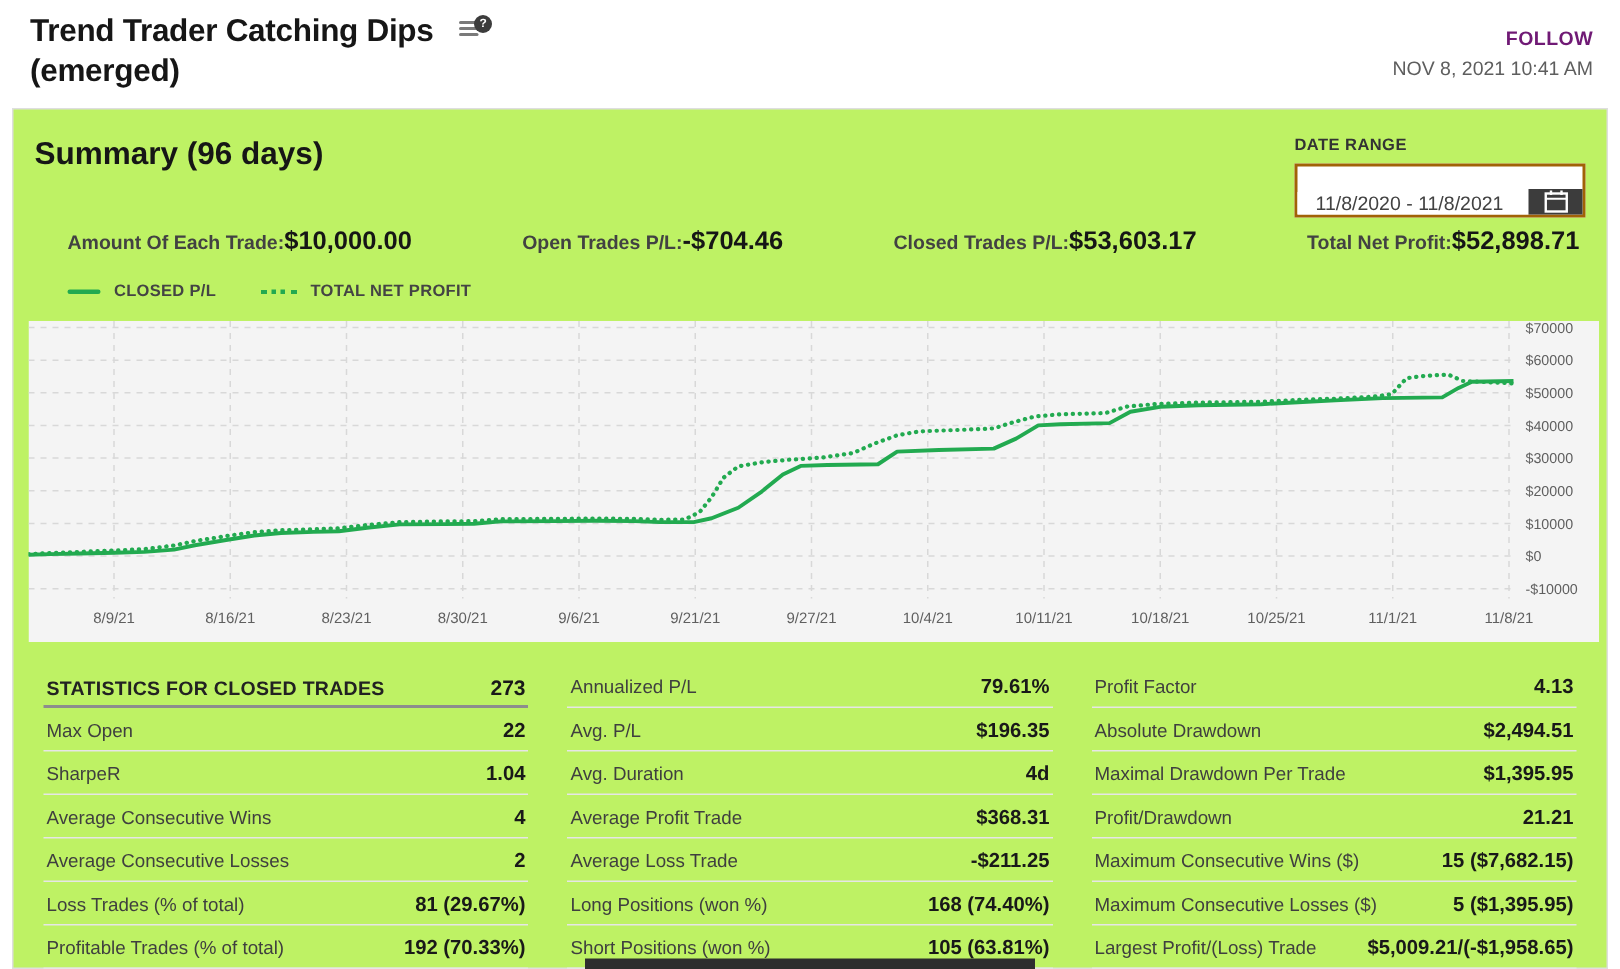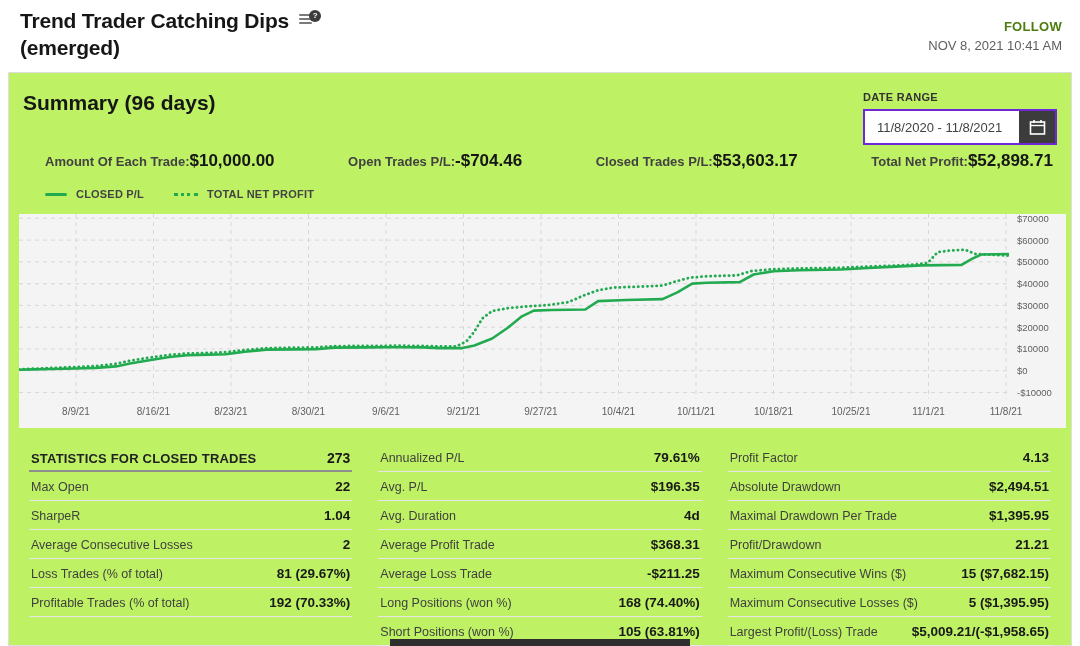--- a/index.html
+++ b/index.html
@@ -6,44 +6,44 @@
   html,body { width:1080px; height:646px; }
   body {
     font-family: "Liberation Sans", sans-serif;
     background:#ffffff; color:#1d1d1d;
     position:relative; overflow:hidden;
   }
 
   
   header { display:flex; justify-content:space-between; padding:8px 12px 0 20px; }
   h1 { font-size:21px; font-weight:700; color:#161616; line-height:1.28; letter-spacing:-0.2px; }
-  .t-line1 { display:flex; align-items:flex-start; gap:10px; }
+  .t-line1 { display:flex; align-items:flex-start; gap:17px; }
   .t-line2 { display:block; }
   .describe-icon { position:relative; width:22px; height:18px; margin-top:4px; cursor:pointer; display:inline-block; }
   .describe-icon .bars { position:absolute; left:0; top:2px; width:13px; }
   .describe-icon .bars i { display:block; height:2px; background:#7a7a7a; margin-bottom:2px; border-radius:1px; }
   .describe-icon .badge {
     position:absolute; right:0; top:-2px; width:12px; height:12px; border-radius:50%;
     background:#3c3c3c; color:#fff; font-size:8px; font-weight:700;
     display:flex; align-items:center; justify-content:center;
   }
   .header-right { text-align:right; padding-top:9px; padding-right:6px; }
-  .follow { color:#4d7c0f; font-weight:700; font-size:13px; letter-spacing:0.3px; text-decoration:none; cursor:pointer; display:inline-block; }
+  .follow { color:#701a75; font-weight:700; font-size:13px; letter-spacing:0.3px; text-decoration:none; cursor:pointer; display:inline-block; }
   .timestamp { color:#5e5e5e; font-size:13px; margin-top:3px; }
 
   
   .panel {
     position:absolute; left:8px; top:72px; width:1064px; height:574px;
     border:1px solid #dedede; background:#bef264;
   }
   .summary-title { position:absolute; left:14px; top:18px; font-size:21px; font-weight:700; color:#161616; }
 
   .date-range { position:absolute; right:14px; top:18px; width:194px; }
   .dr-label { font-size:11px; font-weight:700; color:#333; letter-spacing:0.3px; margin-bottom:6px; }
-  .dr-box { display:flex; height:36px; border:2px solid #6d28d9; background:#fff; }
+  .dr-box { display:flex; height:36px; border:2px solid #a16207; background:#fff;align-items:flex-end; }
   .dr-input {
     flex:1; border:none; outline:none; min-width:0;
     font-family:"Liberation Sans", sans-serif; font-size:13px; color:#424242;
     padding-left:12px; background:#fff;
   }
   .dr-btn { width:36px; background:#3c3c3c; border:none; display:flex; align-items:center; justify-content:center; cursor:pointer; }
 
   .metrics-row {
     position:absolute; left:36px; right:18px; top:78px;
     display:flex; justify-content:space-between; align-items:baseline;
@@ -209,20 +209,24 @@
         </div>
         <div class="stat-row">
           <span class="s-label">Max Open</span>
           <span class="s-value">22</span>
         </div>
         <div class="stat-row">
           <span class="s-label">SharpeR</span>
           <span class="s-value">1.04</span>
         </div>
         <div class="stat-row">
+          <span class="s-label">Average Consecutive Wins</span>
+          <span class="s-value">4</span>
+        </div>
+        <div class="stat-row">
           <span class="s-label">Average Consecutive Losses</span>
           <span class="s-value">2</span>
         </div>
         <div class="stat-row">
           <span class="s-label">Loss Trades (% of total)</span>
           <span class="s-value">81 (29.67%)</span>
         </div>
         <div class="stat-row">
           <span class="s-label">Profitable Trades (% of total)</span>
           <span class="s-value">192 (70.33%)</span>

